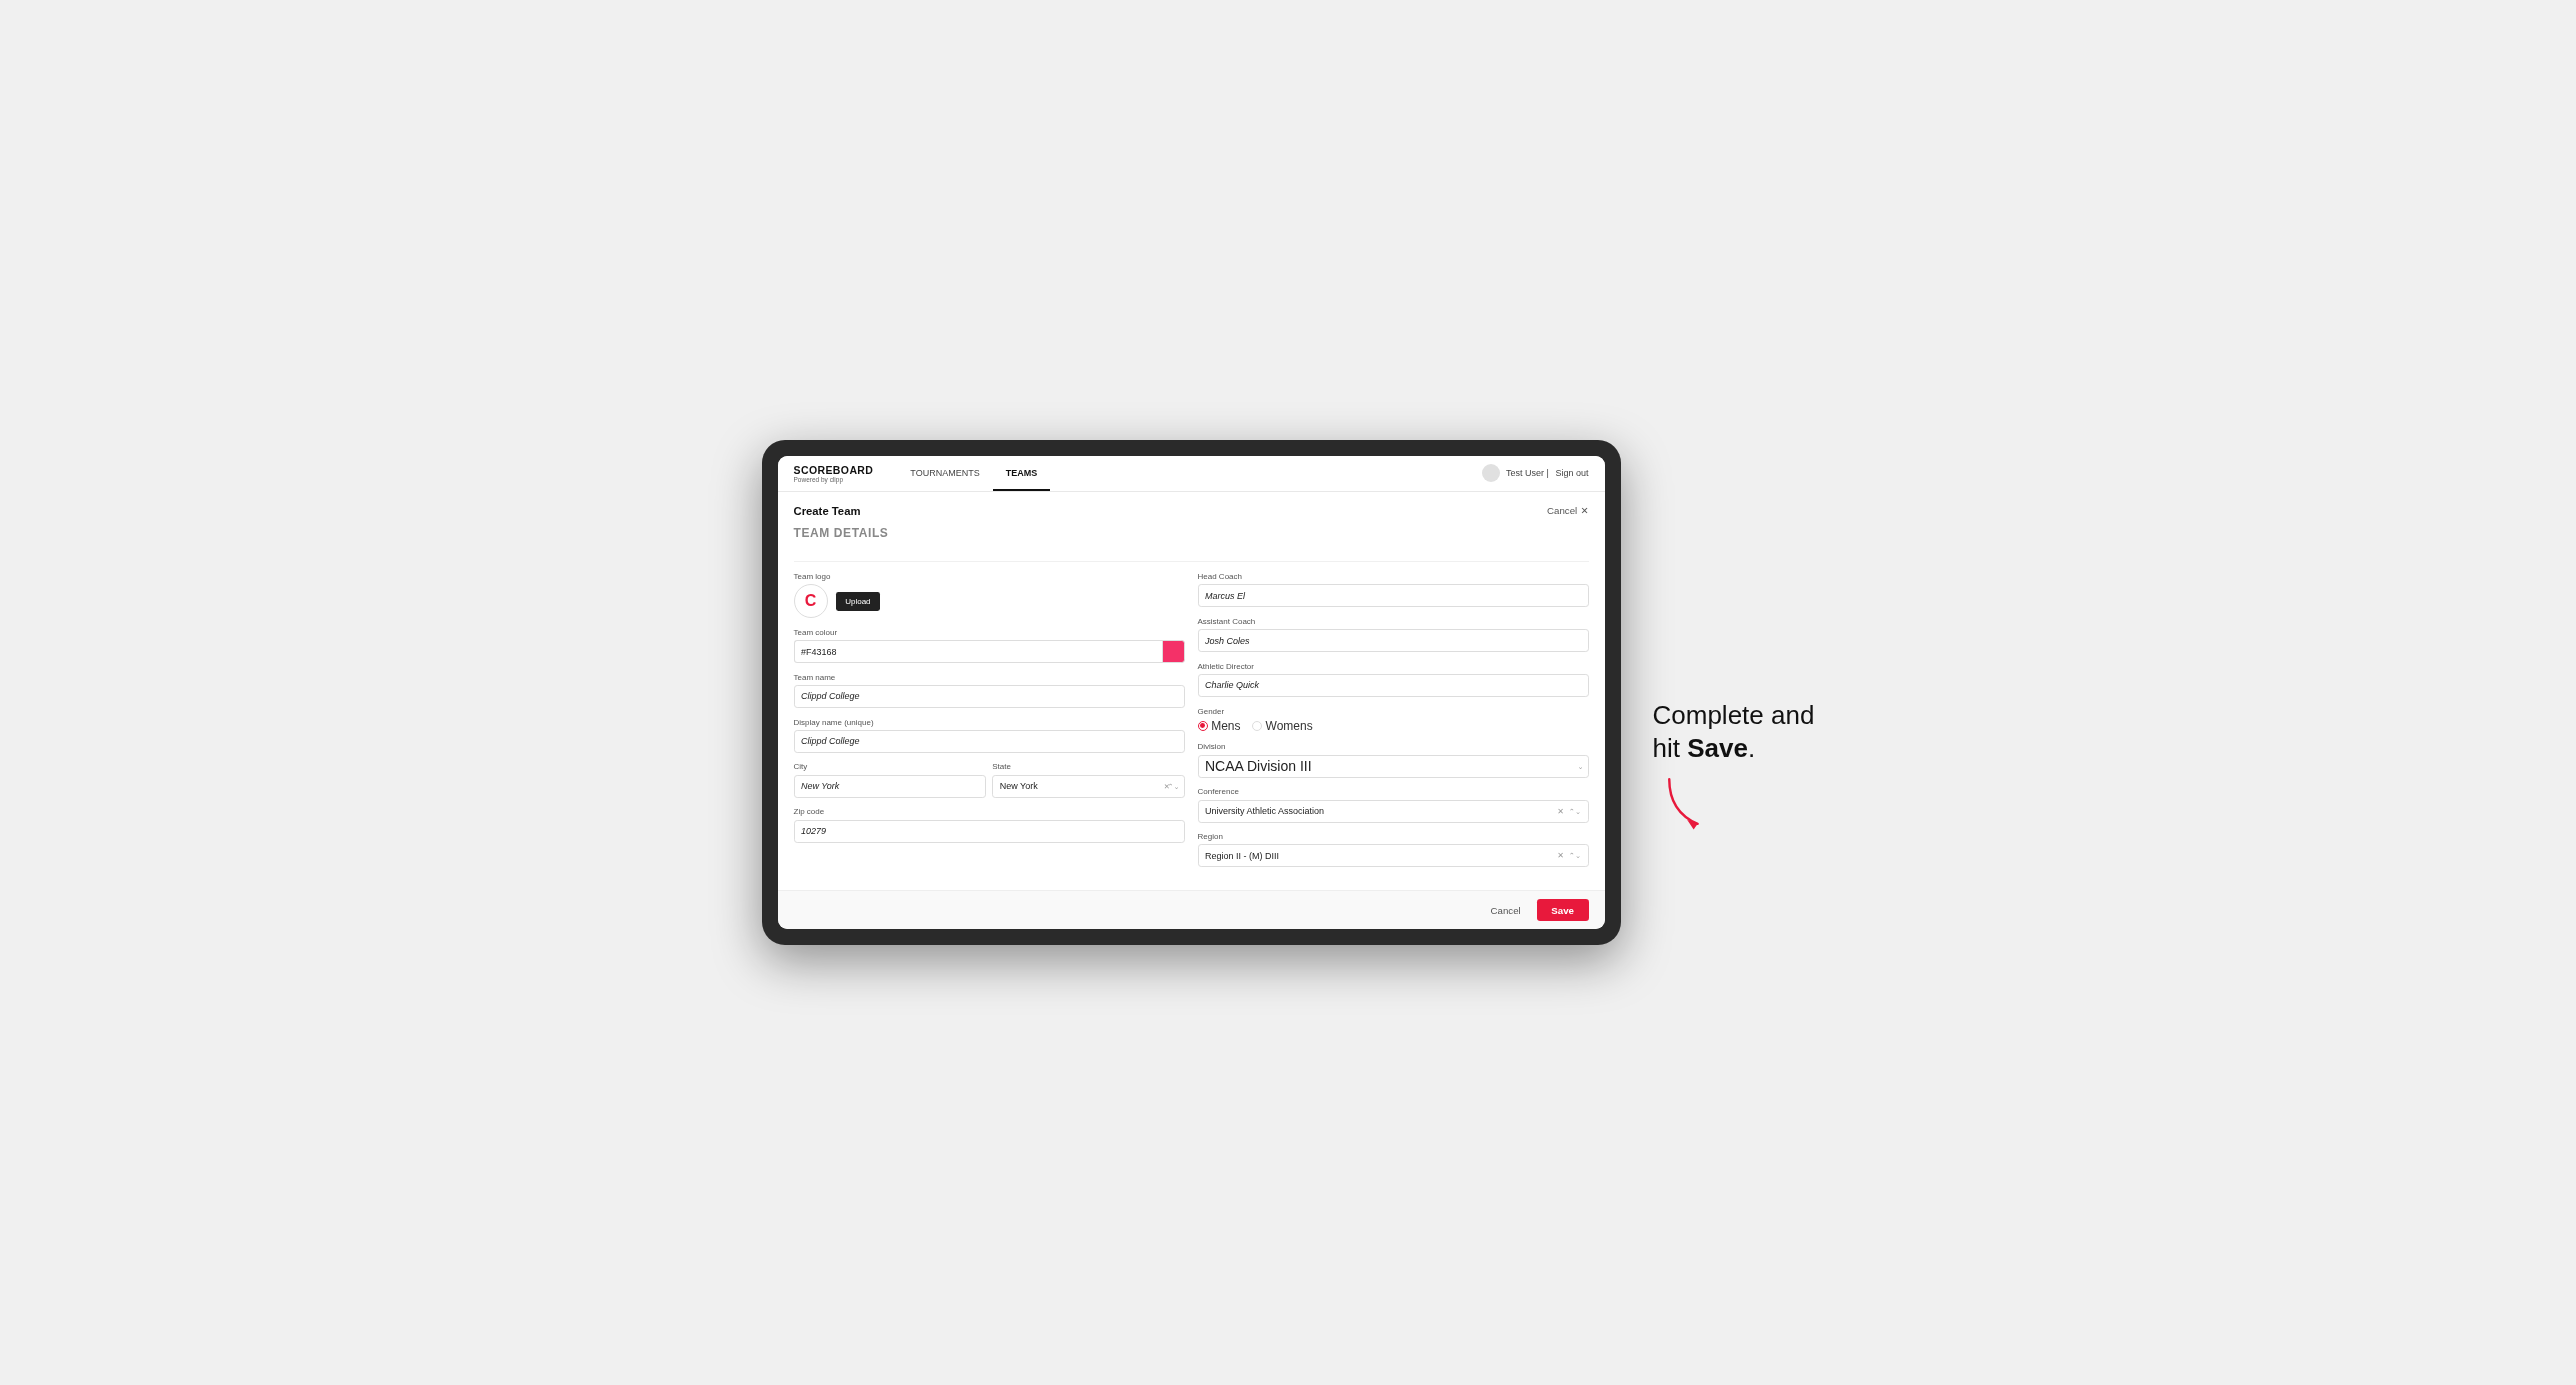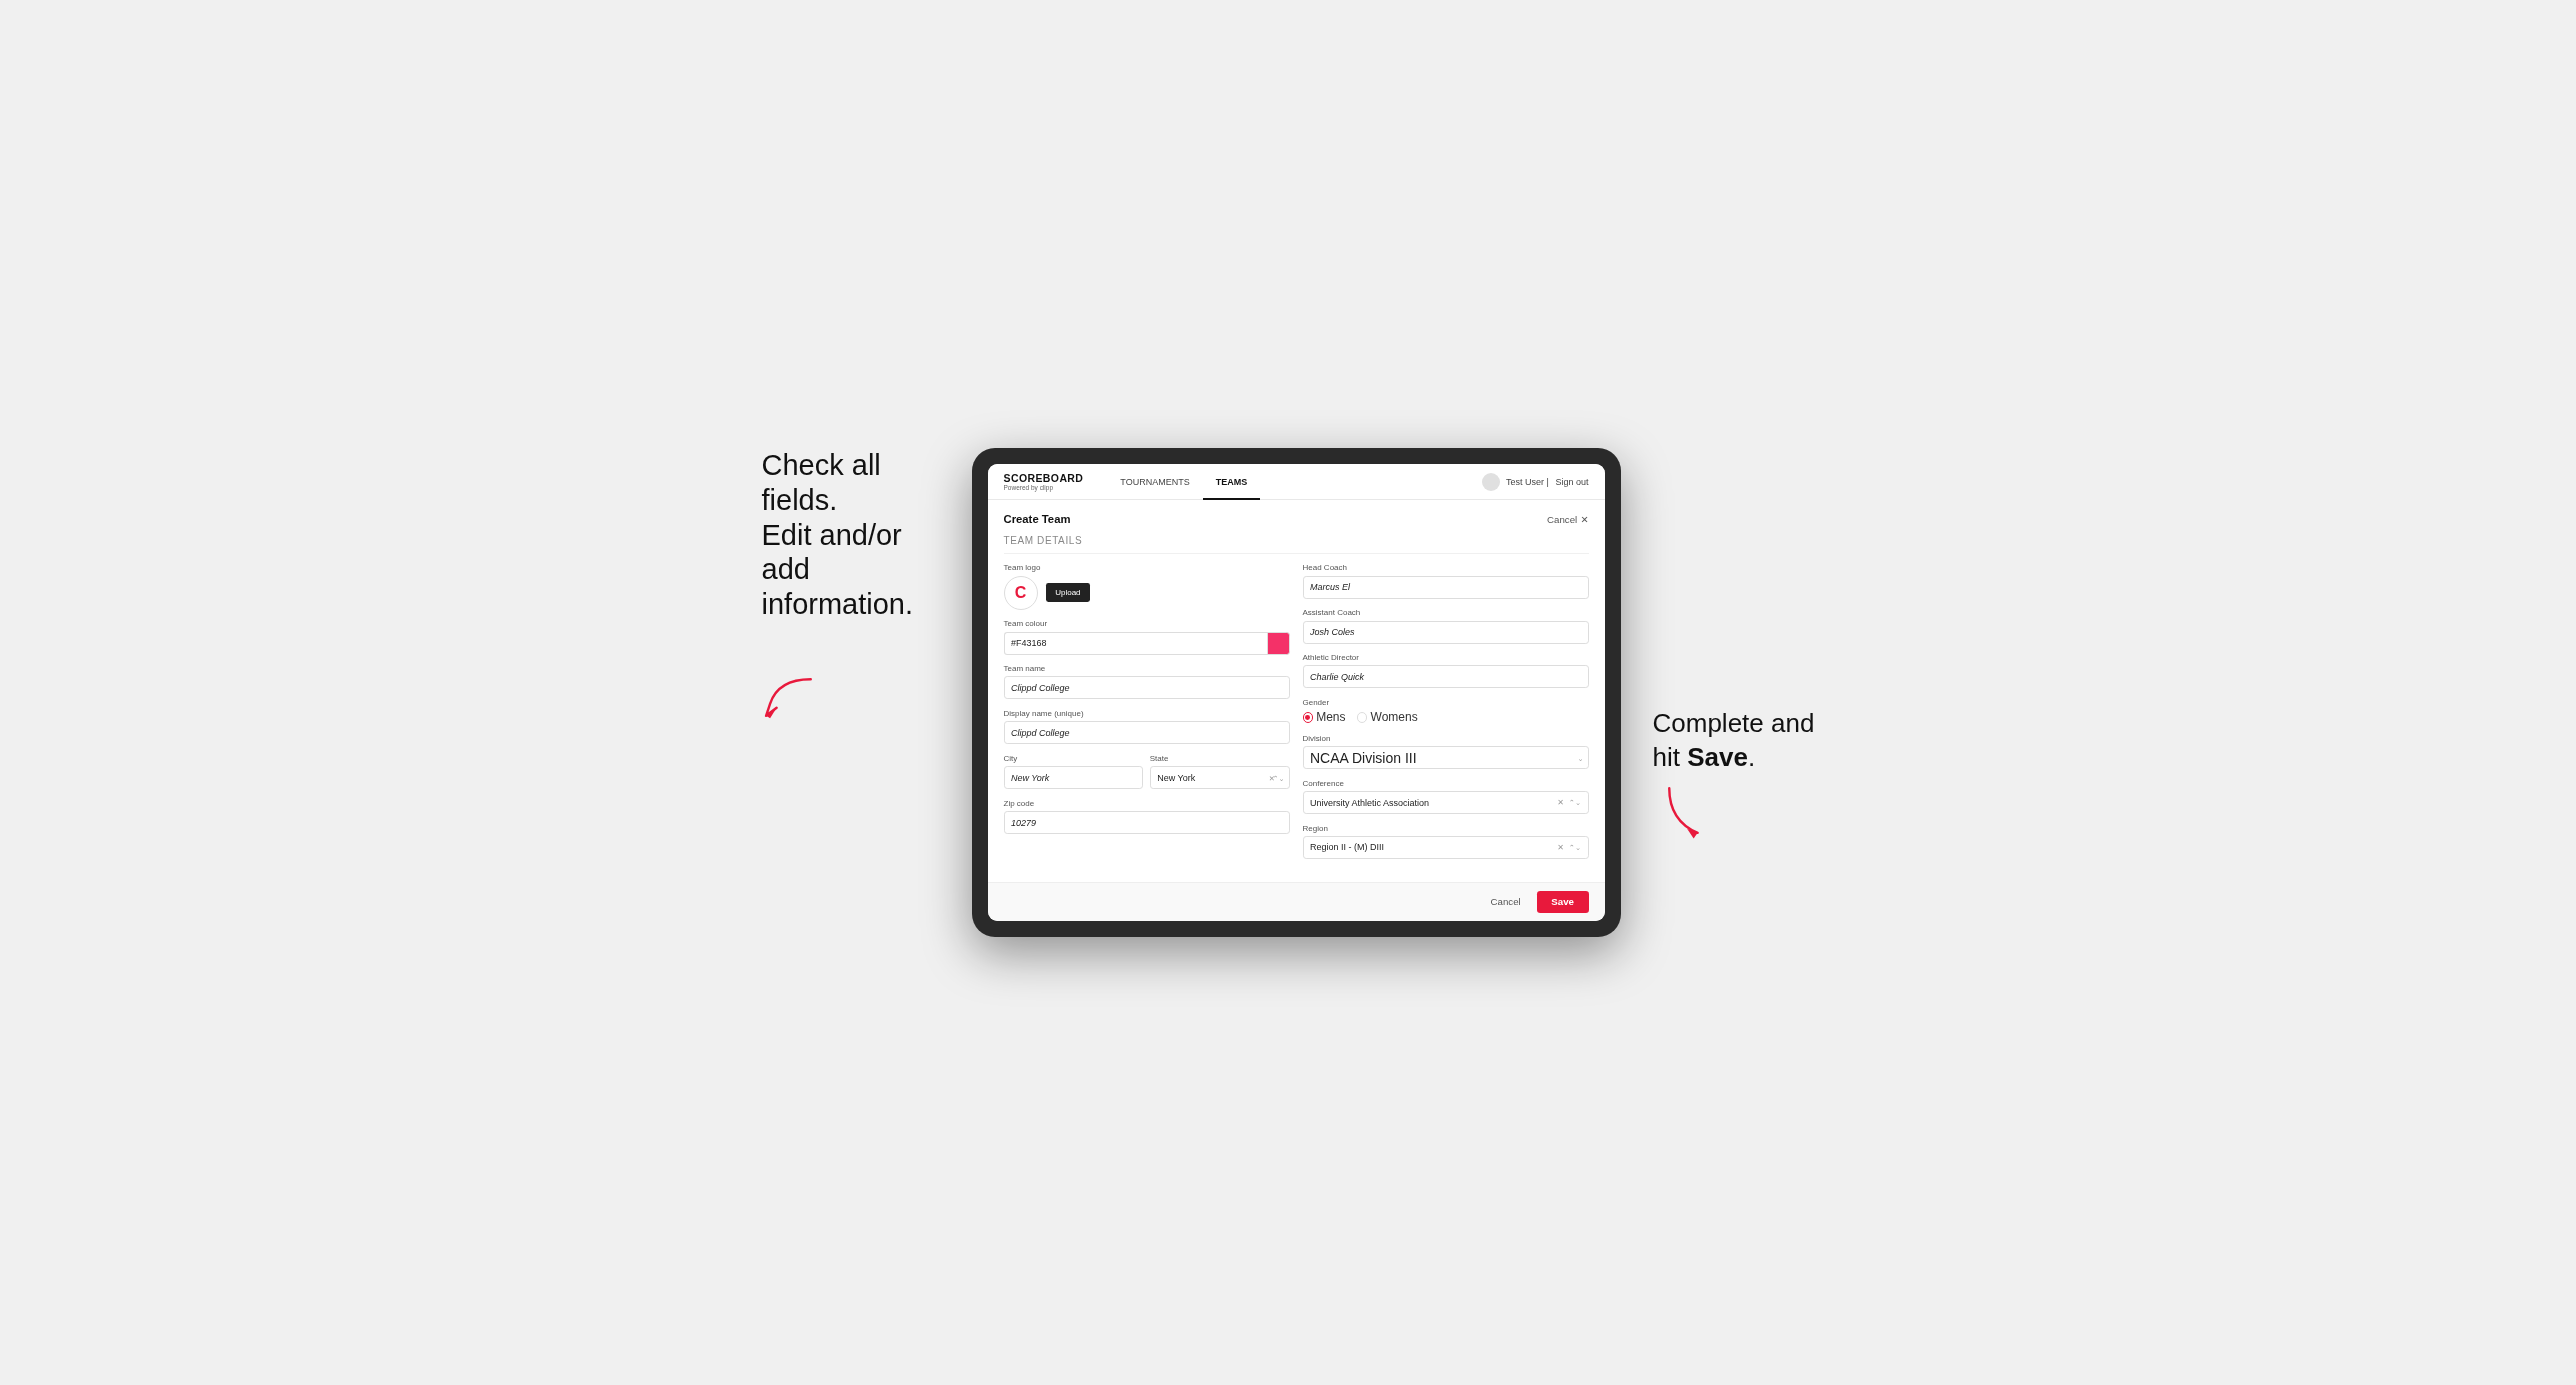--- a/index.html
+++ b/index.html
@@ -163,27 +163,27 @@
     .cancel-x {
       display: flex;
       align-items: center;
       gap: 3.2px;
       font-size: 9.7px;
       color: #555;
       cursor: pointer;
     }
 
     .section-label {
-      font-size: 10px;
-      font-weight: 400;
+      font-size: 12px;
+      font-weight: 700;
       letter-spacing: 0.6px;
       color: #888;
       text-transform: uppercase;
       margin-bottom: 9.7px;
-      padding-bottom: 7px;
+      padding-bottom: 21px;
       border-bottom: 0.8px solid #f0f0f0;
     }
 
     .form-grid {
       display: grid;
       grid-template-columns: 1fr 1fr;
       gap: 13px;
     }
 
     .left-col { }
@@ -446,32 +446,20 @@
       font-size: 9.7px;
       font-weight: 600;
       cursor: pointer;
     }
   </style>
 </head>
 <body>
 
 <div class="page-wrapper">
 
-  <div class="annotation-left">
-    <div>Check all fields.</div>
-    <div>Edit and/or add</div>
-    <div>information.</div>
-
-    <div style="margin-top:49px; position:relative;">
-      <svg width="65" height="49" viewBox="0 0 80 60">
-        <path d="M60 10 Q20 10 10 40 L5 55 L18 45" stroke="#e8193c" stroke-width="3" fill="none" stroke-linecap="round" stroke-linejoin="round"></path>
-        <polygon points="5,55 18,45 10,58" fill="#e8193c"></polygon>
-      </svg>
-    </div>
-  </div>
 
   <div class="tablet-frame">
     <div class="tablet-screen">
 
       <nav class="navbar">
         <div class="brand">
           <span class="brand-title">SCOREBOARD</span>
           <span class="brand-sub">Powered by clipp</span>
         </div>
         <div class="nav-links">

